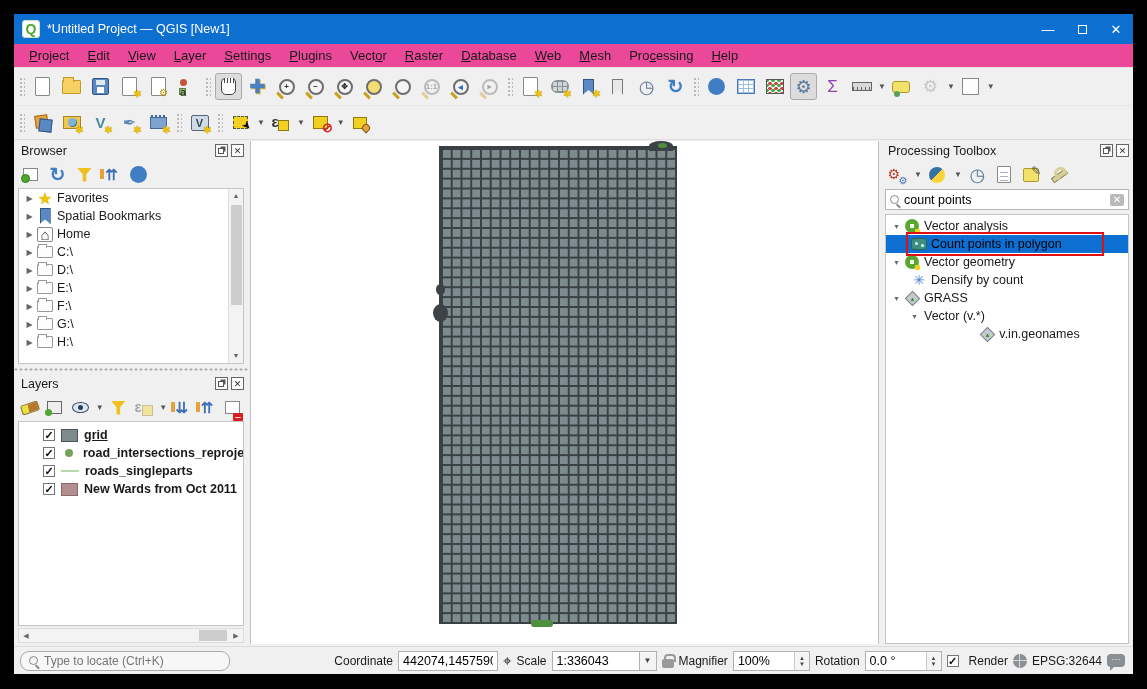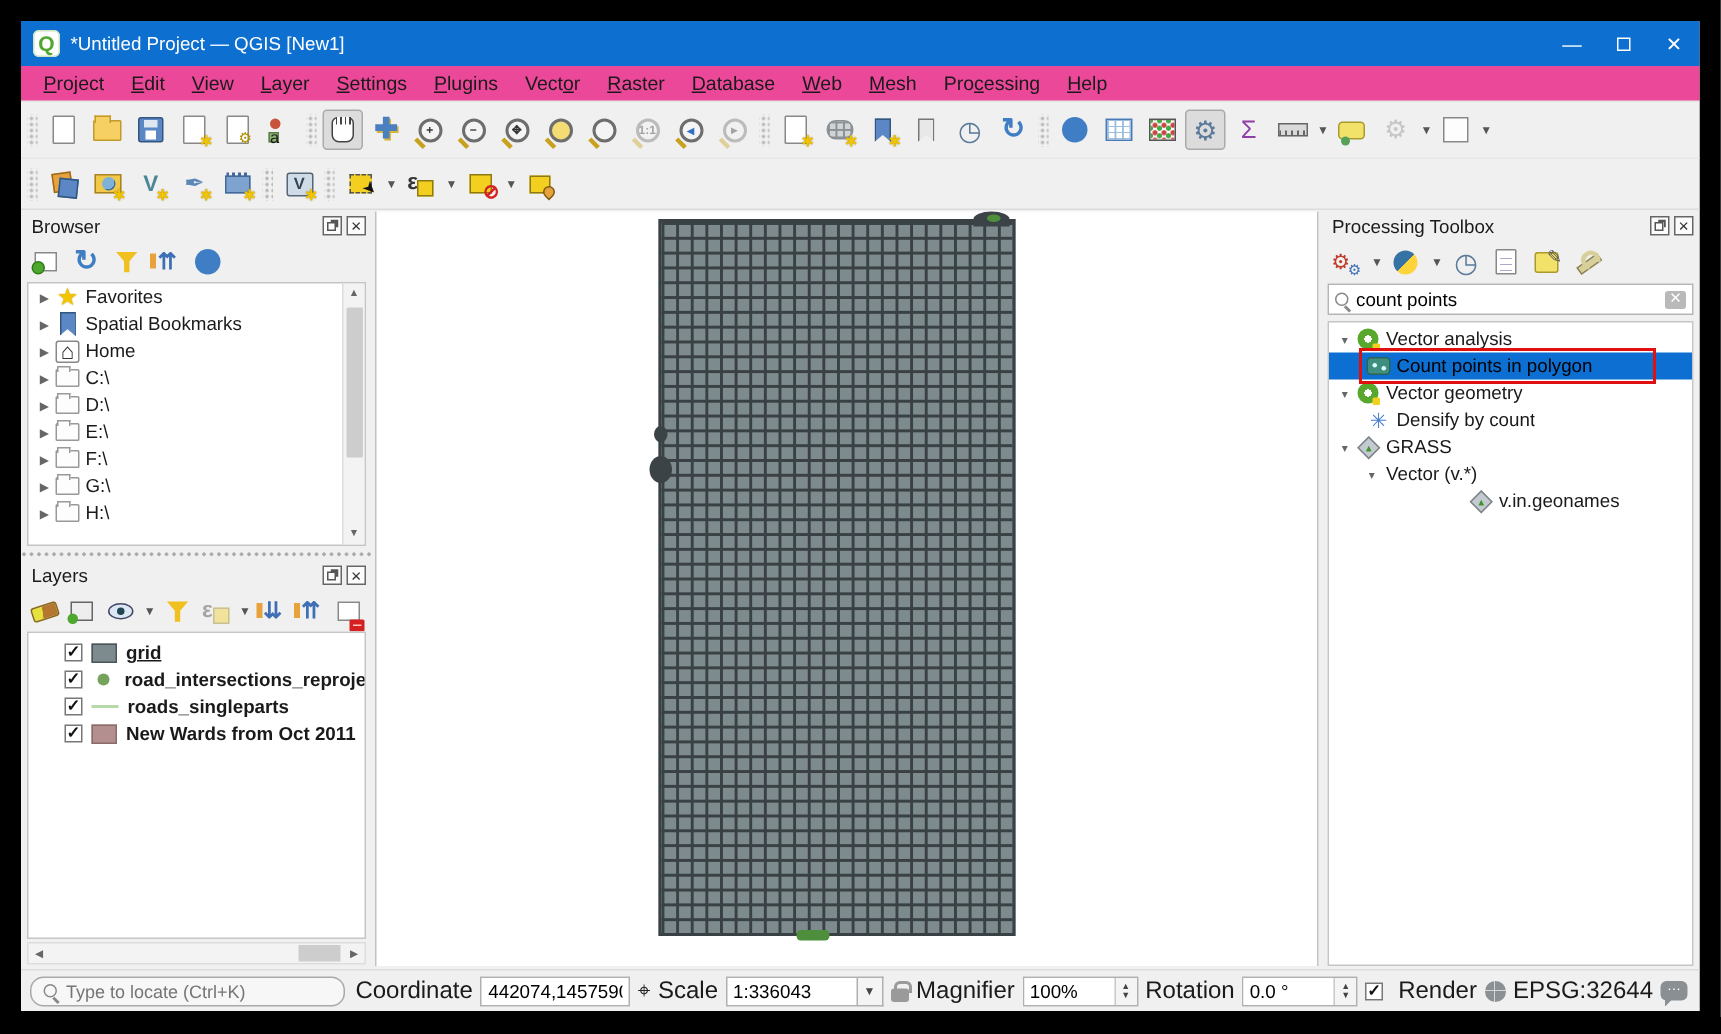--- a/index.html
+++ b/index.html
@@ -211,21 +211,21 @@
   #canvas { flex:1 1 auto; background:#fff; position:relative; border-left:1px solid #c2c2c2; border-right:1px solid #c2c2c2; margin:1px 2px 2px 2px;}
   #grid { position:absolute; left:188px; top:5px; width:238px; height:478px; border:2px solid #3a4144; }
   .blob { position:absolute; }
 
   
   #statusbar { height:28px; flex:0 0 auto; display:flex; align-items:center; padding:0 8px 0 6px; gap:6px; background:#f0f0f0; border-top:1px solid #dcdcdc; }
   .locator { width:210px; height:20px; border:1px solid #a9a9a9; border-radius:9px; background:#f7f7f7;
              display:flex; align-items:center; gap:6px; padding:0 8px; }
   .locator input { border:none; outline:none; background:transparent; flex:1; font-size:12px; font-family:inherit; color:#333; }
   .sb-right { margin-left:auto; display:flex; align-items:center; gap:5px; }
-  .sb-label { font-size:16px; }
+  .sb-label { font-size:12px; }
   .sb-field { height:20px; border:1px solid #b0b0b0; background:#fff; font-size:12.5px; font-family:inherit;
               padding:0 4px; }
   .spin { display:flex; height:20px; border:1px solid #b0b0b0; background:#fff; align-items:stretch; }
   .spin input { border:none; outline:none; font-size:12.5px; font-family:inherit; padding:0 4px; width:60px; }
   .spin .arrows { width:15px; border-left:1px solid #c9c9c9; display:flex; flex-direction:column; align-items:center; justify-content:center; font-size:6px; color:#444; background:#f4f4f4;}
   .ddbtn { width:17px; height:20px; border:1px solid #b0b0b0; border-left:none; background:#f4f4f4; font-size:8px;
            display:flex; align-items:center; justify-content:center; color:#444; }
   .sb-check { display:flex; align-items:center; gap:4px; }
 </style>
 </head>

